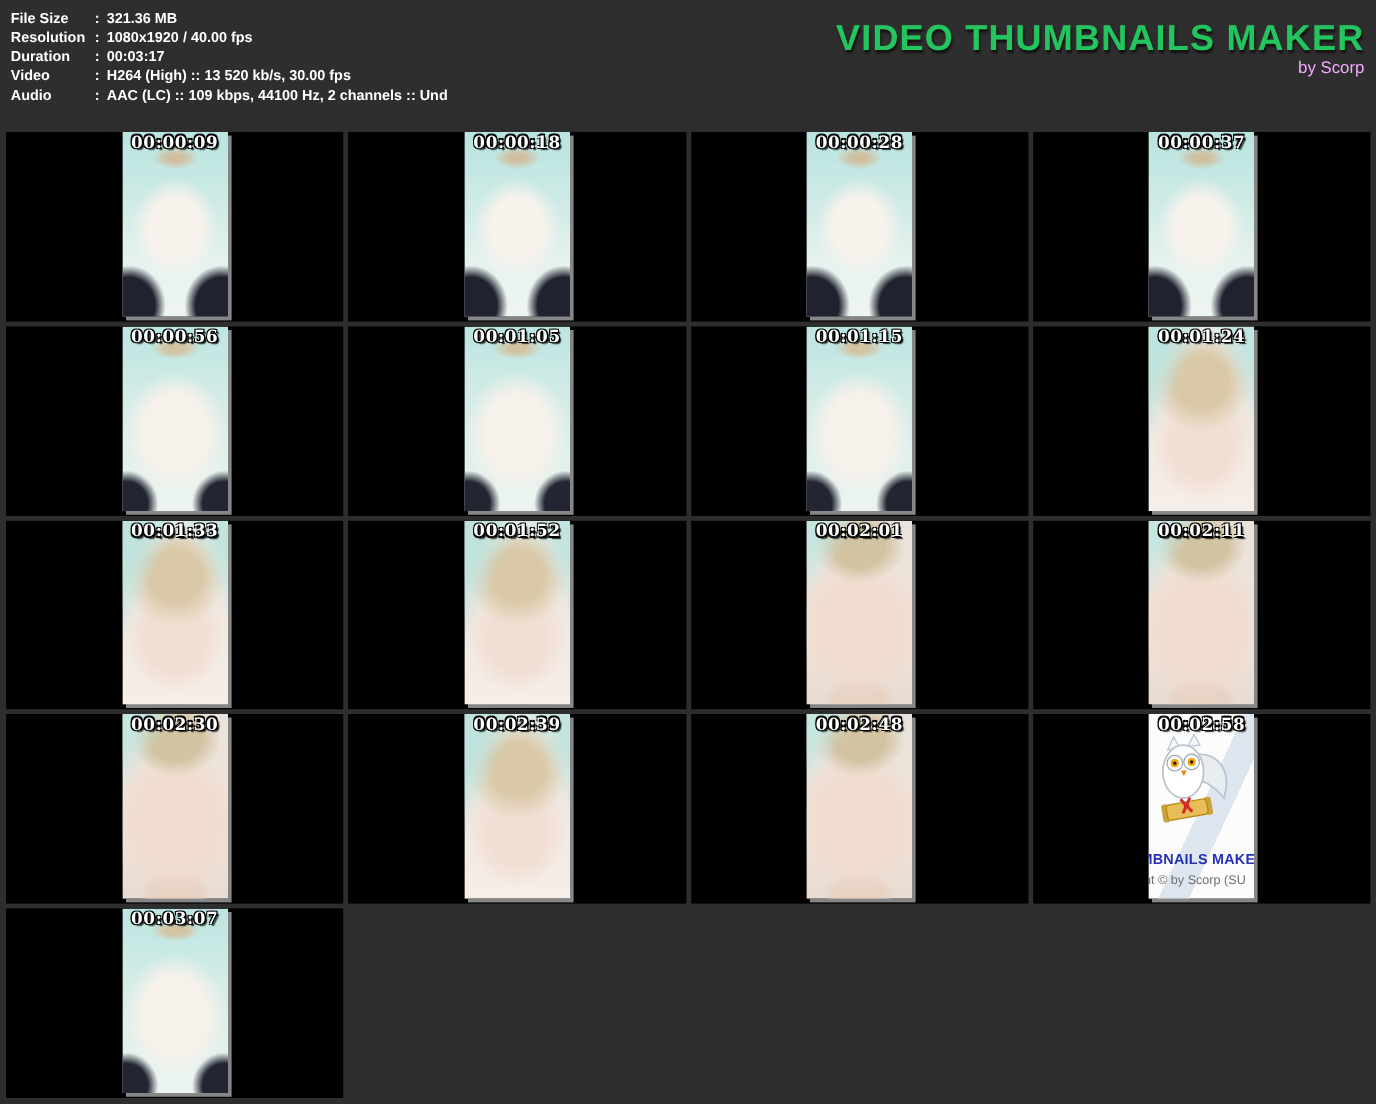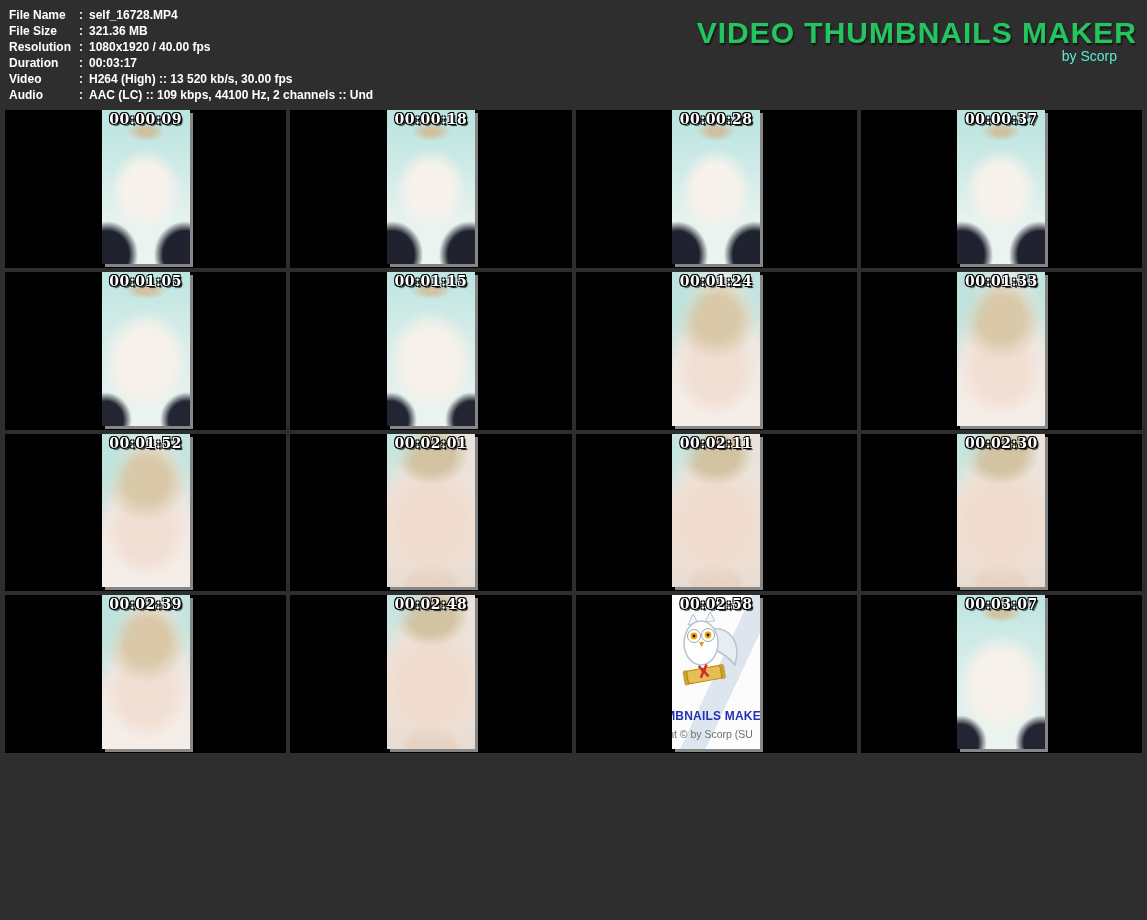--- a/index.html
+++ b/index.html
@@ -13,21 +13,21 @@
   .info{position:absolute;top:7px;left:9px;color:#ffffff;font-size:12px;font-weight:bold;}
   .info-row{height:16px;line-height:16px;white-space:nowrap;}
   .info-label{display:inline-block;width:70px;}
   .info-colon{display:inline-block;width:10px;}
   .brand{position:absolute;top:18px;right:10px;text-align:right;}
   .brand-title{
     font-size:30px;font-weight:bold;letter-spacing:1px;color:#22c55e;
     text-shadow:1px 2px 2px rgba(0,0,0,0.65), 0 0 1px #515151;
     line-height:30px;
   }
-  .brand-sub{font-size:14px;color:#5eead4;margin-top:0px;margin-right:20px;}
+  .brand-sub{font-size:14px;color:#f0abfc;margin-top:0px;margin-right:0;}
   
   .grid{
     position:absolute;top:107px;left:0;width:1147px;height:813px;box-sizing:border-box;
     display:grid;grid-template-columns:repeat(4,1fr);grid-template-rows:repeat(5,1fr);
     gap:4px;padding:3px 5px 5px 5px;background:#2e2e2e;
   }
   .cell{background:#000;position:relative;display:flex;justify-content:center;align-items:flex-start;overflow:hidden;}
   .thumb{
     position:relative;width:88px;height:calc(100% - 4px);
     box-shadow:3px 3px 0 rgba(168,168,168,0.8);
@@ -77,21 +77,20 @@
   .logo-swirl{position:absolute;inset:0;background:linear-gradient(115deg,transparent 50%,#dde6ef 50%,#dde6ef 66%,transparent 66%);}
   .owl{position:absolute;top:12px;left:1px;width:74px;height:84px;}
   .logo-line1{position:absolute;bottom:26px;left:-7px;white-space:nowrap;font-weight:bold;font-size:12px;color:#2531b4;letter-spacing:.2px;}
   .logo-line2{position:absolute;bottom:9px;left:-4px;white-space:nowrap;font-size:10.5px;color:#6f6f6f;}
 </style>
 </head>
 <body>
 
 <div class="header">
   <div class="info">
-    <div class="info-row"><span class="info-label">File Name</span><span class="info-colon">:</span><span>self_16728.MP4</span></div>
     <div class="info-row"><span class="info-label">File Size</span><span class="info-colon">:</span><span>321.36 MB</span></div>
     <div class="info-row"><span class="info-label">Resolution</span><span class="info-colon">:</span><span>1080x1920 / 40.00 fps</span></div>
     <div class="info-row"><span class="info-label">Duration</span><span class="info-colon">:</span><span>00:03:17</span></div>
     <div class="info-row"><span class="info-label">Video</span><span class="info-colon">:</span><span>H264 (High) :: 13 520 kb/s, 30.00 fps</span></div>
     <div class="info-row"><span class="info-label">Audio</span><span class="info-colon">:</span><span>AAC (LC) :: 109 kbps, 44100 Hz, 2 channels :: Und</span></div>
   </div>
   <div class="brand">
     <div class="brand-title">VIDEO THUMBNAILS MAKER</div>
     <div class="brand-sub">by Scorp</div>
   </div>
@@ -113,20 +112,26 @@
     <div class="cell">
       <div class="thumb">
         <div class="ph v-wide"></div>
         <div class="ts">00:00:28</div>
       </div>
     </div>
     <div class="cell">
       <div class="thumb">
         <div class="ph v-wide"></div>
         <div class="ts">00:00:37</div>
+      </div>
+    </div>
+    <div class="cell">
+      <div class="thumb">
+        <div class="ph v-mid"></div>
+        <div class="ts">00:00:56</div>
       </div>
     </div>
     <div class="cell">
       <div class="thumb">
         <div class="ph v-mid"></div>
         <div class="ts">00:01:05</div>
       </div>
     </div>
     <div class="cell">
       <div class="thumb">

